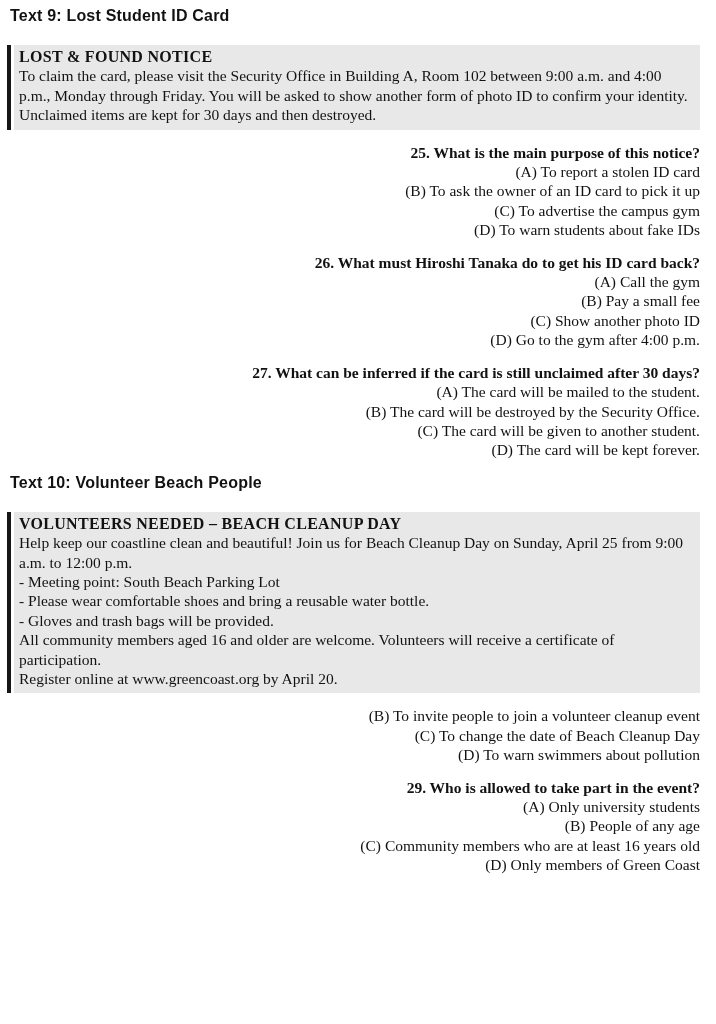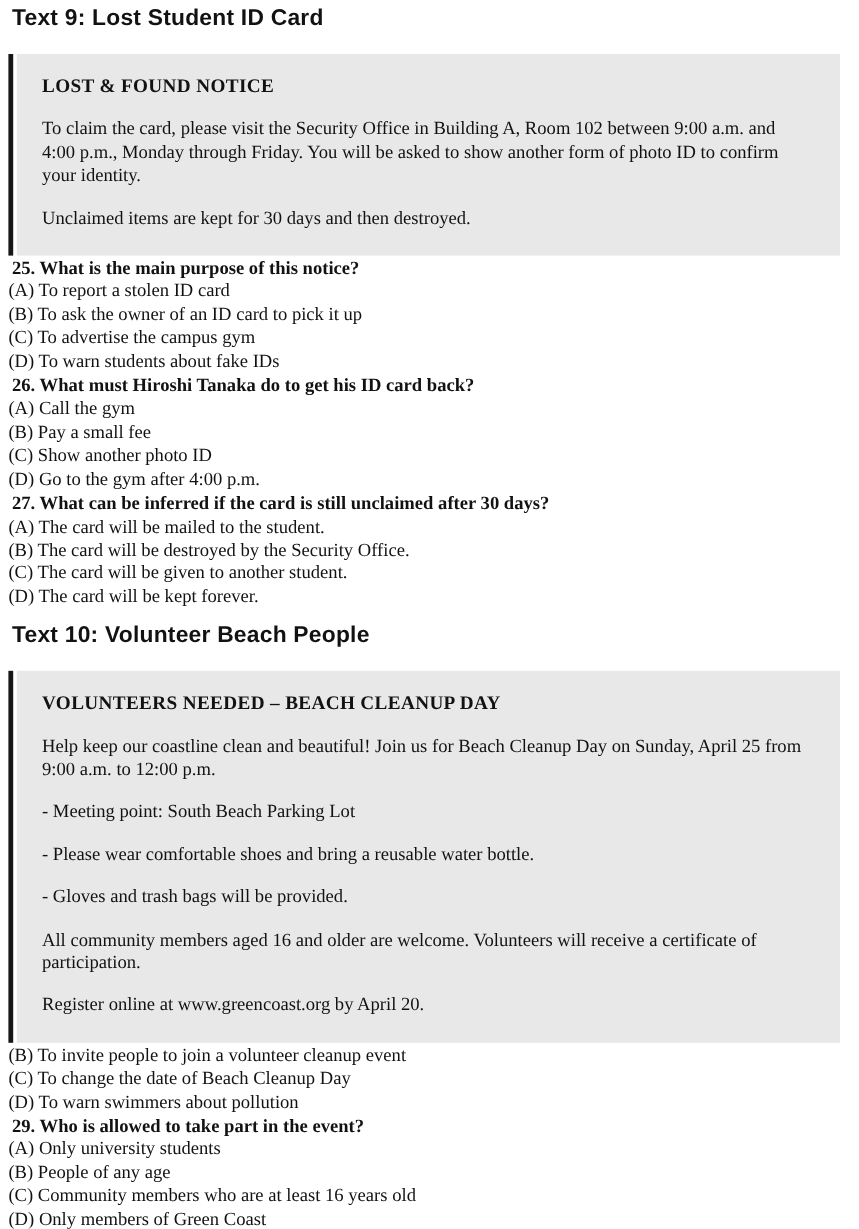--- a/index.html
+++ b/index.html
@@ -13,49 +13,50 @@
     box-sizing: border-box;
     padding: 8px 16px 0 7px;
     color: #121212;
     font-family: "Liberation Serif", serif;
     font-size: 15.5px;
     line-height: 19.4px;
     overflow: hidden;
   }
   .section-heading {
     font-family: "Liberation Sans", sans-serif;
-    font-size: 19px;
+    font-size: 16px;
     font-weight: 700;
     line-height: 16px;
     letter-spacing: 0.2px;
     margin: 0 0 0 3px;
     padding: 0;
   }
   .section-2 {
     margin-top: 15px;
   }
   .notice-block {
     margin-top: 21px;
     border-left: 4px solid #161616;
     padding-left: 3px;
   }
   .notice {
     background: #e8e8e8;
     padding: 2px 10px 5px 5px;
   }
   .notice p {
-    margin: 16px;
+    margin: 0;
   }
   .notice-title {
     font-weight: 700;
     font-size: 16px;
     letter-spacing: 0.3px;
   }
   .question {
-    margin-top: 1px;
+    margin-top: 13px;
+    text-align: right;
   }
   .q-line {
     margin: 0 0 0 3px;
     font-weight: 700;
   }
   .option {
     margin: 0;
   }
 </style>
 </head>

